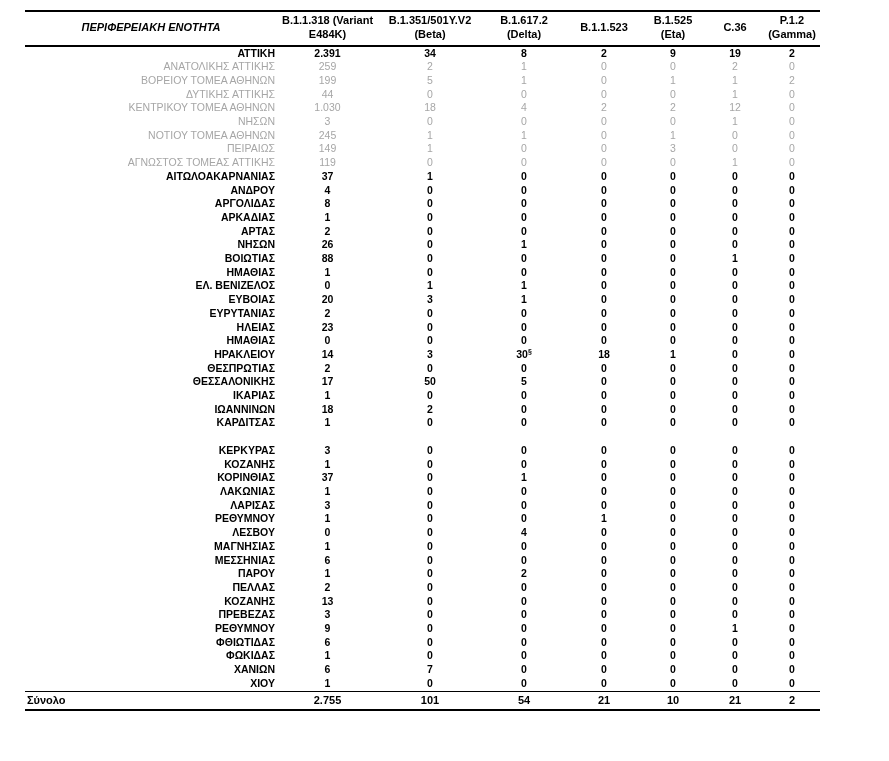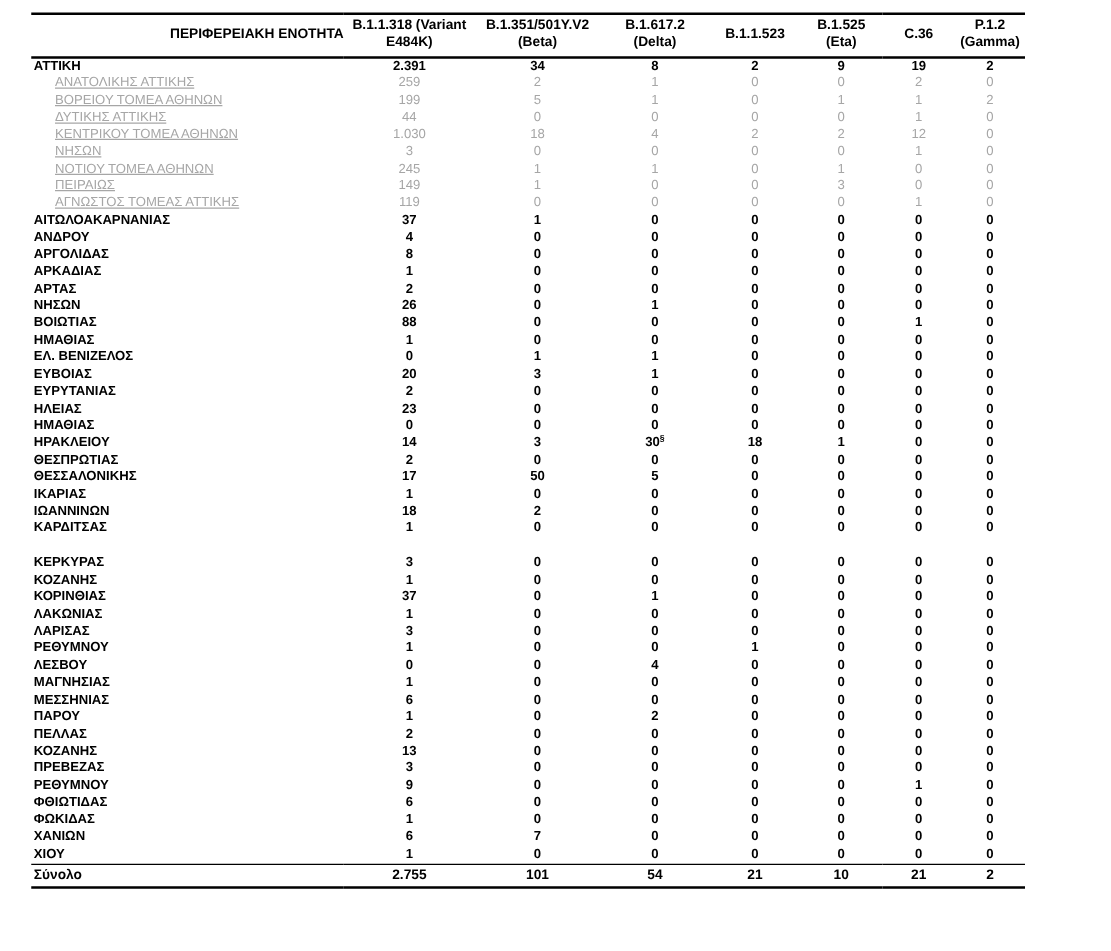--- a/index.html
+++ b/index.html
@@ -23,34 +23,34 @@
   thead th {
     border-top: 2px solid #000000;
     border-bottom: 2px solid #000000;
     font-size: 11px;
     font-weight: bold;
     padding: 2px 0 3px 0;
     vertical-align: middle;
     line-height: 1.25;
     color: #000000;
   }
-  th.region { text-align: right; padding-left: 2px; }
+  th.region { text-align: center; padding-left: 2px; font-style: italic; }
   th.num { text-align: center; }
   tbody td {
     font-size: 10.5px;
     height: 13.7px;
     line-height: 13.7px;
     padding: 0;
     white-space: nowrap;
     overflow: hidden;
   }
   tr.main td { font-weight: bold; color: #000000; }
   tr.sub td { font-weight: normal; color: #a6a6a6; }
-  td.region { text-align: left; padding-left: 2px; }
-  tr.sub td.region { padding-left: 19px; text-decoration: underline; }
+  td.region { text-align: right; padding-left: 2px; }
+  tr.sub td.region { padding-left: 19px; }
   td.num { text-align: center; }
   tfoot td {
     font-size: 11px;
     font-weight: bold;
     color: #000000;
     border-top: 1px solid #000000;
     border-bottom: 2.5px solid #000000;
     height: 17px;
     line-height: 17px;
     padding: 0;

